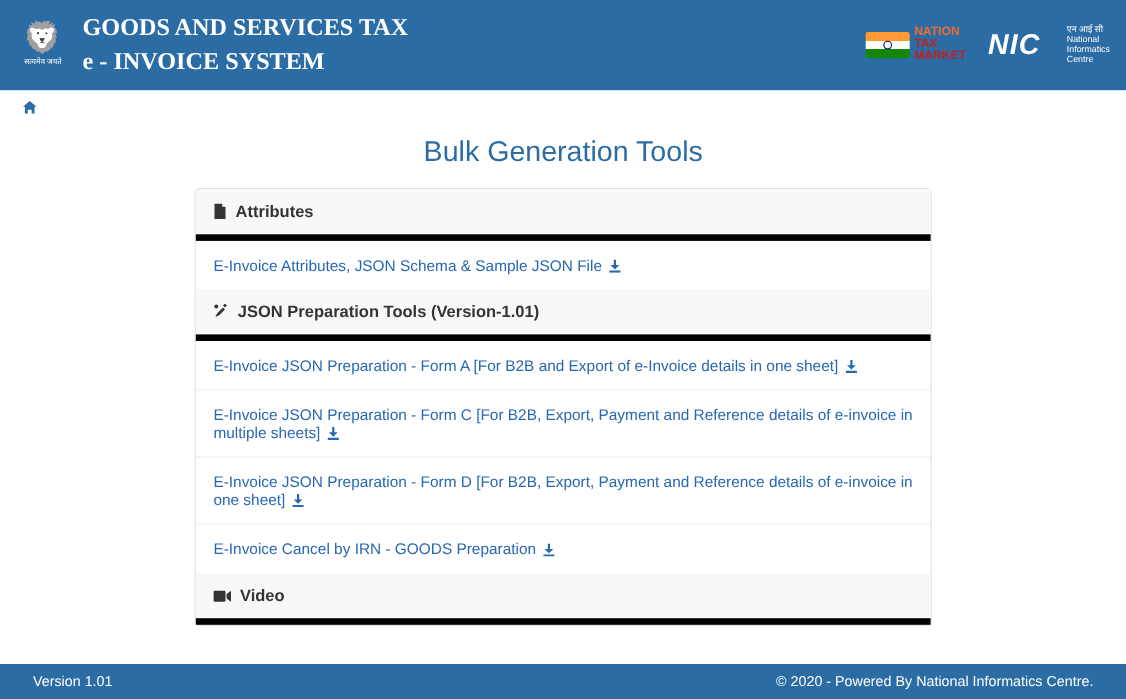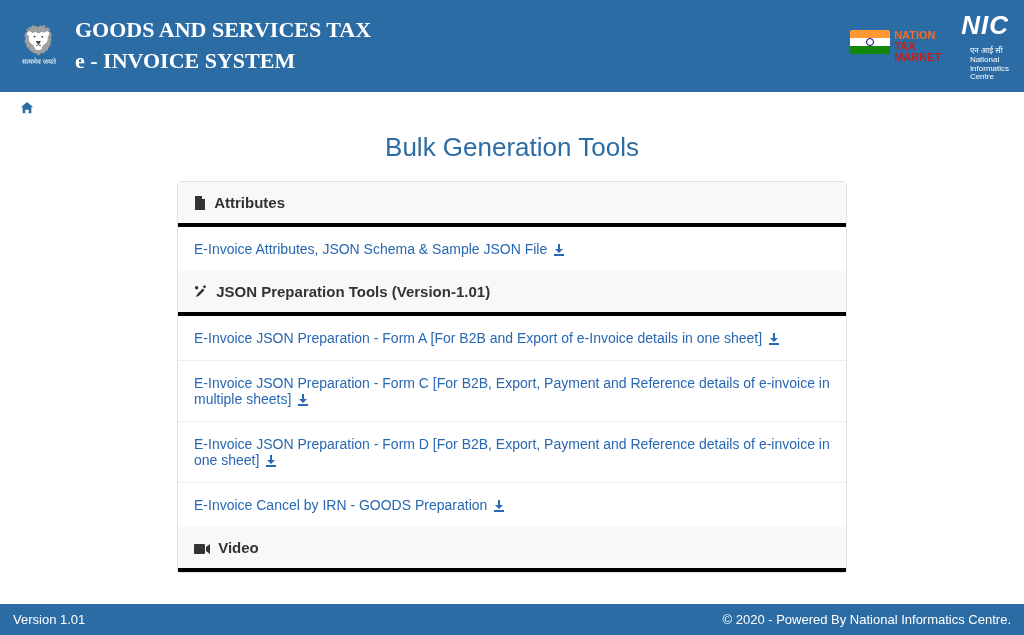--- a/index.html
+++ b/index.html
@@ -4,42 +4,42 @@
 <style>
   * { margin: 0; padding: 0; box-sizing: border-box; }
   body { font-family: Verdana, Geneva, sans-serif; font-size: 14px; color: #333; background: #fff; }
   .header { background: #2c6ca4; color: #fff; padding: 10px 15px; display: flex; align-items: center; justify-content: space-between; }
   .header-left { display: flex; align-items: center; gap: 12px; }
   .emblem { width: 48px; height: 60px; display: flex; flex-direction: column; align-items: center; justify-content: center; }
   .emblem-top { font-size: 28px; line-height: 1; filter: grayscale(1) brightness(1.6); }
   .emblem-text { font-size: 7px; color: #fff; text-align: center; margin-top: 2px; }
   .header-title { font-weight: bold; font-size: 22px; line-height: 1.4; font-family: Georgia, serif; }
   .header-right { display: flex; align-items: center; gap: 20px; }
-  .one-nation { display: flex; gap: 4px; }
+  .one-nation { display: flex; align-items: center; gap: 4px; }
   .flag { width: 40px; height: 24px; background: linear-gradient(to bottom, #ff9933 33%, #fff 33%, #fff 66%, #138808 66%); border-radius: 2px; position: relative; }
   .flag::after { content: ""; position: absolute; top: 50%; left: 50%; width: 6px; height: 6px; border: 1px solid #000080; border-radius: 50%; transform: translate(-50%,-50%); }
   .one-nation-txt { font-weight: bold; font-size: 11px; line-height: 1; }
   .one-nation-txt .l1 { color: #f26c2c; }
   .one-nation-txt .l2 { color: #c4201d; }
-  .nic { display: flex; align-items: flex-end; gap: 6px; flex-direction: column; }
+  .nic { display: flex; align-items: center; gap: 24px; }
   .nic-big { font-weight: 900; font-size: 26px; letter-spacing: 1px; color: #fff; font-style: italic; }
   .nic-small { font-size: 8px; line-height: 1.1; color: #fff; }
   .breadcrumb { padding: 8px 20px; }
   .home-icon { color: #2c6ca4; font-size: 14px; }
   .main { max-width: 1024px; margin: 0 auto; padding: 0 20px 20px; }
   .page-title { text-align: center; color: #2c6ca4; font-size: 26px; font-weight: normal; margin: 8px 0 18px; }
   .panel { border: 1px solid #e0e0e0; border-radius: 4px; width: 670px; margin: 0 auto; background: #fff; }
-  .panel-header { padding: 12px 16px; font-weight: bold; font-size: 15px; border-bottom: 4px solid #000000; background: #f8f8f8; }
+  .panel-header { padding: 12px 16px; font-weight: bold; font-size: 15px; border-bottom: 6px solid #000000; background: #f8f8f8; }
   .panel-header .hdr-icon { margin-right: 4px; }
   .panel-body { padding: 0; }
   .link-row { padding: 14px 16px; border-bottom: 1px solid #eee; font-size: 14px; }
   .link-row:last-child { border-bottom: none; }
   .link-row a { color: #2867b2; text-decoration: none; }
   .dl-icon { color: #2867b2; margin-left: 2px; font-weight: bold; }
-  .footer { position: fixed; bottom: 0; left: 0; right: 0; background: #2c6ca4; color: #fff; display: flex; justify-content: space-between; padding: 8px 13px; font-size: 13px; }
+  .footer { position: fixed; bottom: 0; left: 0; right: 0; background: #2c6ca4; color: #fff; display: flex; justify-content: space-between; padding: 8px 30px; font-size: 13px; }
   svg { display: inline-block; vertical-align: -2px; }
 </style>
 </head>
 <body>
 
 <div class="header">
   <div class="header-left">
     <div class="emblem">
       <div class="emblem-top">🦁</div>
       <div class="emblem-text">सत्यमेव जयते</div>

